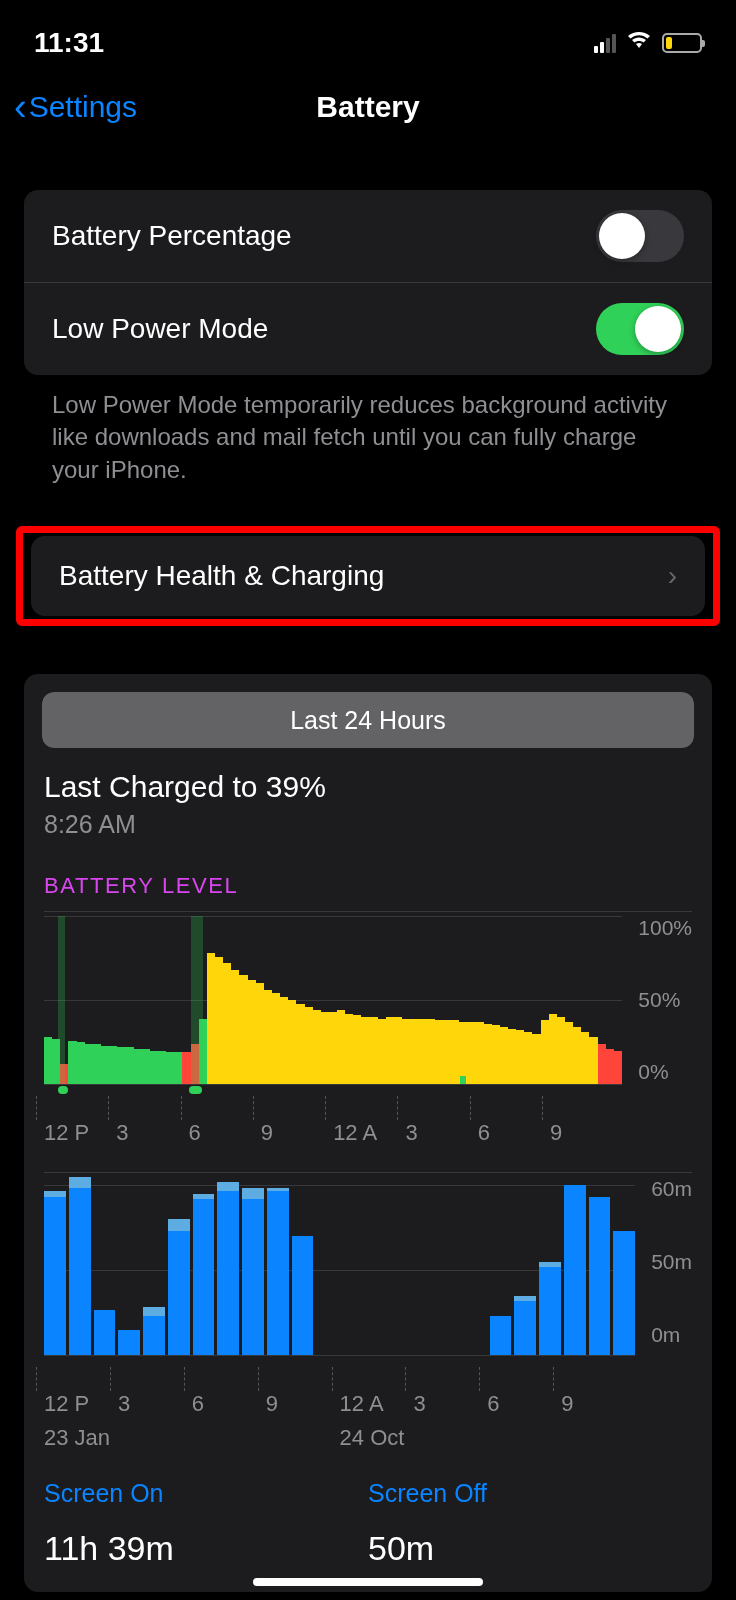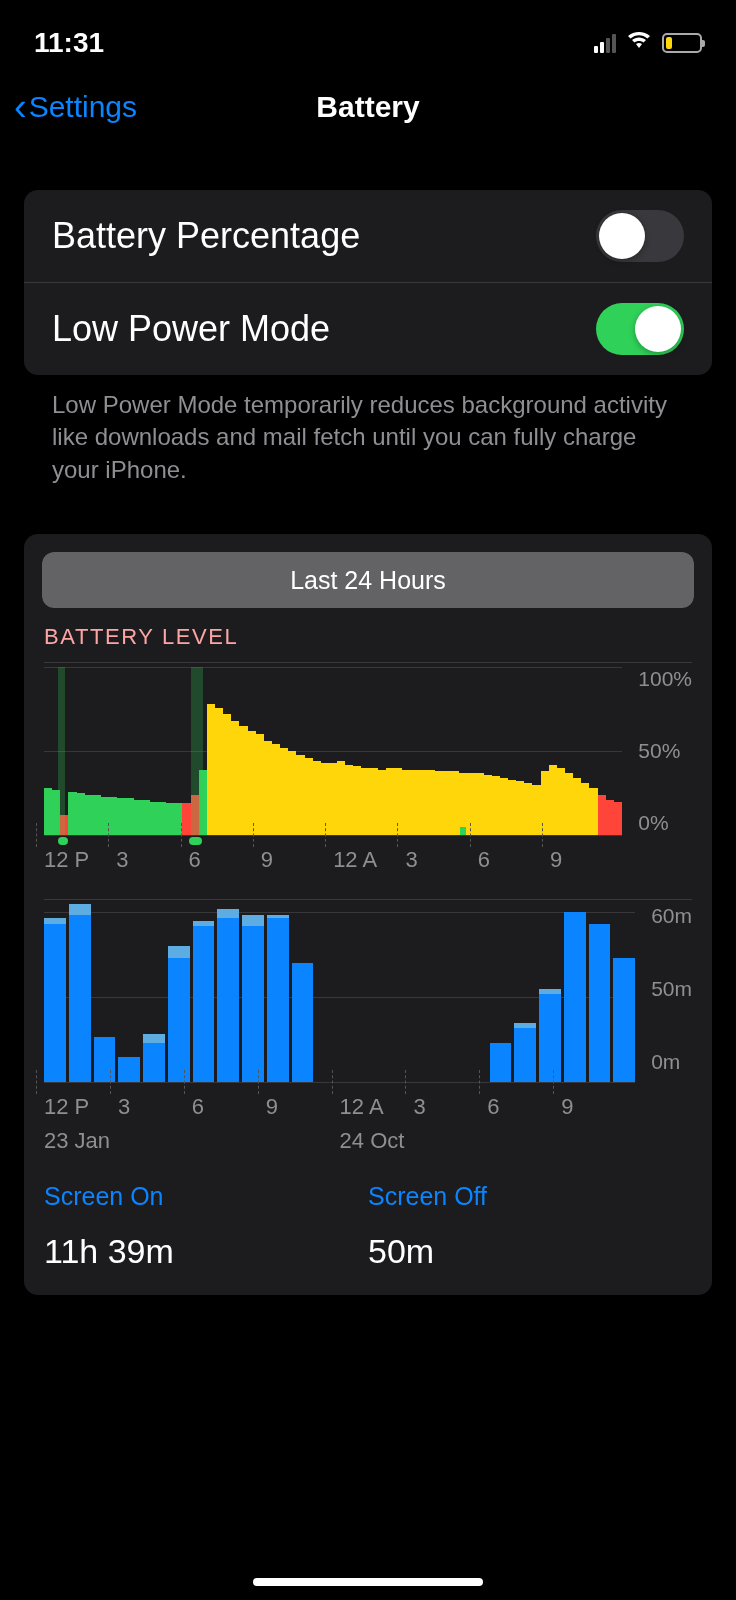--- a/index.html
+++ b/index.html
@@ -22,21 +22,21 @@
     .nav-header { display: flex; align-items: center; padding: 18px 14px; position: relative; height: 70px; }
     .back-button { display: flex; align-items: center; color: #0a84ff; font-size: 30px; gap: 2px; }
     .back-chevron { font-size: 38px; font-weight: 300; line-height: 1; }
     .nav-title { position: absolute; left: 50%; transform: translateX(-50%); font-size: 30px; font-weight: 600; }
     
     .content { padding: 0 24px; }
     
     .section-group { background: #1c1c1e; border-radius: 14px; margin-top: 48px; overflow: hidden; }
     .row { display: flex; align-items: center; justify-content: space-between; padding: 20px 28px; min-height: 80px; }
     .row + .row { border-top: 1px solid #38383a; }
-    .row-label { font-size: 36px; }
+    .row-label { font-size: 28px; }
     .row-chevron { color: #68686a; font-size: 28px; }
     
     .toggle { width: 88px; height: 52px; border-radius: 26px; position: relative; }
     .toggle-off { background: #39393d; }
     .toggle-on { background: #30d158; }
     .toggle-knob { width: 46px; height: 46px; background: #fff; border-radius: 50%; position: absolute; top: 3px; box-shadow: 0 2px 6px rgba(0,0,0,0.3); }
     .toggle-off .toggle-knob { left: 3px; }
     .toggle-on .toggle-knob { right: 3px; }
     
     .footer-text { color: #8e8e93; font-size: 24px; line-height: 1.35; padding: 14px 28px 0 28px; }
@@ -47,30 +47,30 @@
     .chart-card { background: #1c1c1e; border-radius: 14px; margin-top: 48px; padding: 18px 0 24px 0; }
     .seg-control { display: flex; background: #2c2c2e; border-radius: 12px; margin: 0 18px; height: 56px; overflow: hidden; }
     .seg-item { flex: 1; display: flex; align-items: center; justify-content: center; font-size: 25px; font-weight: 500; }
     .seg-item.active { background: #636366; border-radius: 12px; }
     
     .charge-info { padding: 22px 20px 18px 20px; }
     .charge-title { font-size: 30px; font-weight: 500; }
     .charge-time { font-size: 25px; color: #8e8e93; margin-top: 6px; }
     
     .chart-section { padding: 0 20px; margin-top: 16px; }
-    .chart-title { font-size: 22px; letter-spacing: 1.6px; color: #fca5a5; margin-bottom: 12px; }
+    .chart-title { font-size: 22px; letter-spacing: 1.6px; color: #d946ef; margin-bottom: 12px; }
     .chart-area { display: flex; gap: 12px; border-top: 1px solid #38383a; padding-top: 4px; }
     .chart-plot { flex: 1; position: relative; }
     .chart-yaxis { display: flex; flex-direction: column; justify-content: space-between; font-size: 21px; color: #8e8e93; text-align: left; padding-left: 4px; }
     .level-plot { height: 168px; position: relative; }
     .level-bars { position: absolute; bottom: 0; left: 0; right: 0; height: 168px; display: flex; align-items: flex-end; }
     .lb { flex: 1; border-right: 1px solid transparent; }
     .charging-marker { position: absolute; bottom: -10px; width: 10px; height: 8px; background: #30d158; border-radius: 4px; }
     .gridline { position: absolute; left: 0; right: 0; border-top: 1px solid #38383a; }
-    .x-ticks { display: flex; margin-top: 12px; }
+    .x-ticks { display: flex; margin-top: 36px; }
     .x-tick { color: #8e8e93; font-size: 22px; position: relative; }
     .x-tick::before { content: ''; position: absolute; left: -8px; top: -24px; height: 24px; border-left: 1px dashed #555; }
     
     .activity-plot { height: 170px; position: relative; margin-top: 8px; }
     .activity-bars { position: absolute; bottom: 0; left: 0; right: 0; height: 170px; display: flex; align-items: flex-end; gap: 3px; }
     .ab-wrap { flex: 1; display: flex; flex-direction: column-reverse; }
     .ab-on { background: #0a84ff; width: 100%; }
     .ab-off { background: #5dade2; width: 100%; }
     
     .date-row { display: flex; color: #8e8e93; font-size: 22px; margin-top: 8px; }
@@ -124,26 +124,38 @@
     </div>
     <div class="row">
       <div class="row-label">Low Power Mode</div>
       <div class="toggle toggle-on">
           <div class="toggle-knob"></div>
         </div>
     </div>
   </div>
   <div class="footer-text">Low Power Mode temporarily reduces background activity like downloads and mail fetch until you can fully charge your iPhone.</div>
 
+  <div class="highlight-box">
+    <div class="section-group">
+      <div class="row">
+        <div class="row-label">Battery Health &amp; Charging</div>
+        <div class="row-chevron">›</div>
+      </div>
+    </div>
+  </div>
 
   <div class="chart-card">
     <div class="seg-control">
       <div class="seg-item active">Last 24 Hours</div>
     </div>
 
+    <div class="charge-info">
+      <div class="charge-title">Last Charged to 39%</div>
+      <div class="charge-time">8:26 AM</div>
+    </div>
 
     <div class="chart-section">
       <div class="chart-title">BATTERY LEVEL</div>
       <div class="chart-area">
         <div class="chart-plot">
           <div class="level-plot">
             <div class="gridline" style="top:0"></div>
             <div class="gridline" style="top:50%"></div>
             <div class="gridline" style="top:100%"></div>
             <div class="level-bars" id="level-bars">

